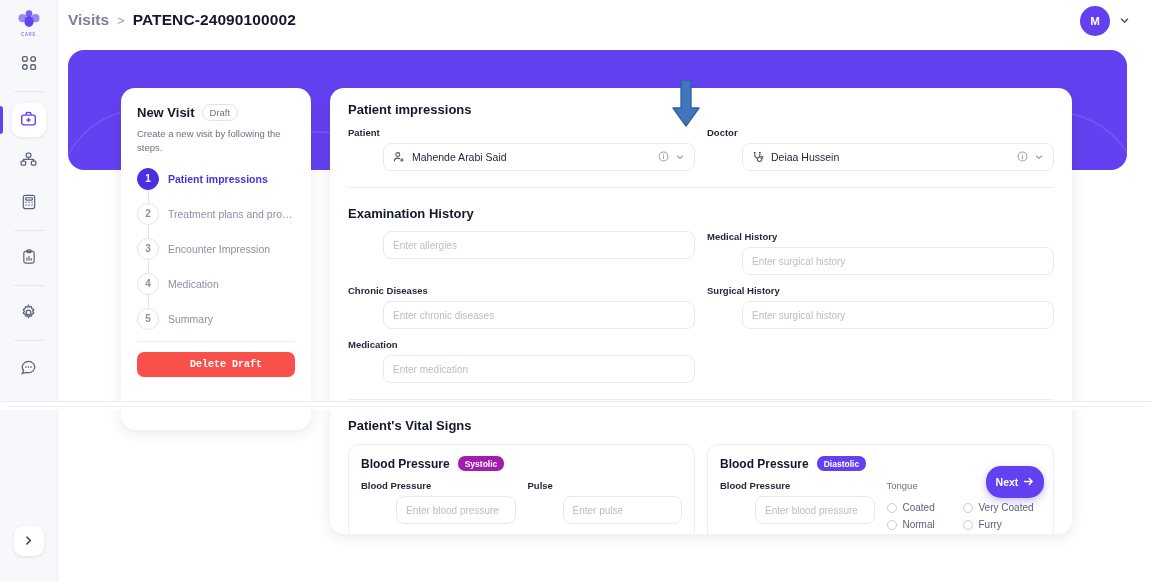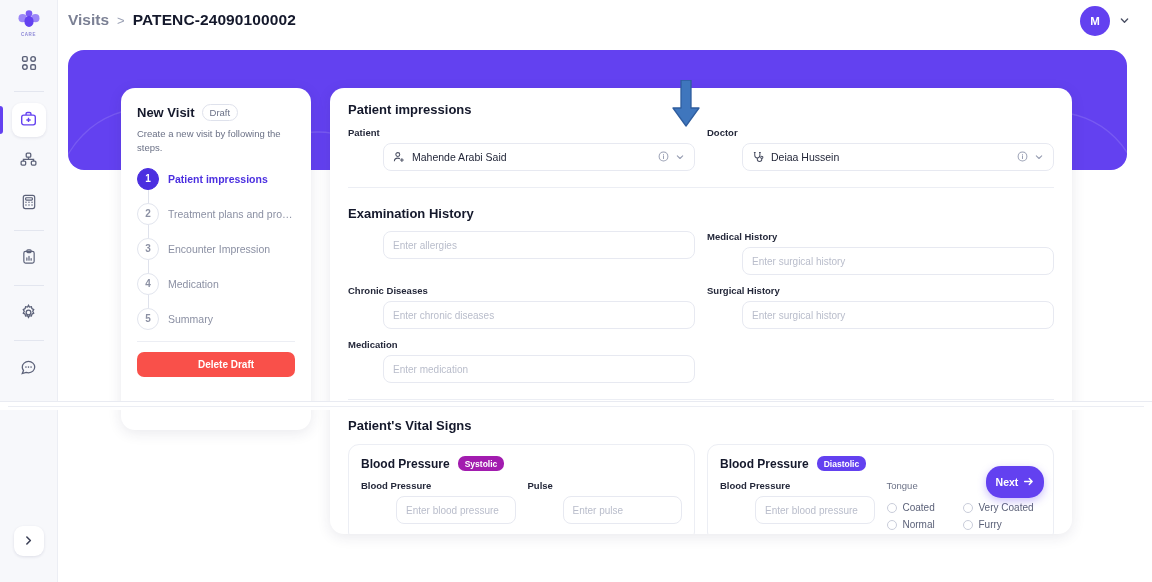--- a/index.html
+++ b/index.html
@@ -76,21 +76,21 @@
     display:flex; align-items:center; justify-content:center;
     font-size:10px; font-weight:700; color:#8b90a3; border:1px solid #e2e5ee; background:#fff;
   }
   .step.current .step-num { background:#4b2fe0; border-color:#4b2fe0; color:#fff; }
   .step-label { font-size:10.5px; color:#8b90a3; white-space:nowrap; overflow:hidden; text-overflow:ellipsis; }
   .step.current .step-label { color:#4b2fe0; font-weight:700; }
   .step-line { width:1px; height:13px; background:#dfe2ec; margin-left:10.5px; }
   .sc-divider { height:1px; background:#eceef4; margin:11px 0 10px; }
   .delete-btn {
     width:100%; height:25px; border:none; border-radius:7px; background:#f9504a;
-    color:#fff; font-size:10px; font-weight:700; font-family:Liberation Sans, sans-serif;padding-left:20px;
+    color:#fff; font-size:10px; font-weight:700; font-family:Liberation Mono, monospace;padding-left:20px;
   }
 
   
   .form-card {
     position:absolute; left:330px; top:88px; width:742px; height:446px;
     background:#fff; border-radius:14px; box-shadow: 0 3px 14px rgba(35,35,80,.10);
     padding: 14px 18px 0; overflow:hidden;
   }
   .sec-title { font-size:13px; font-weight:700; color:#14182b; }
   .sec-title.mt { margin-top:18px; }

